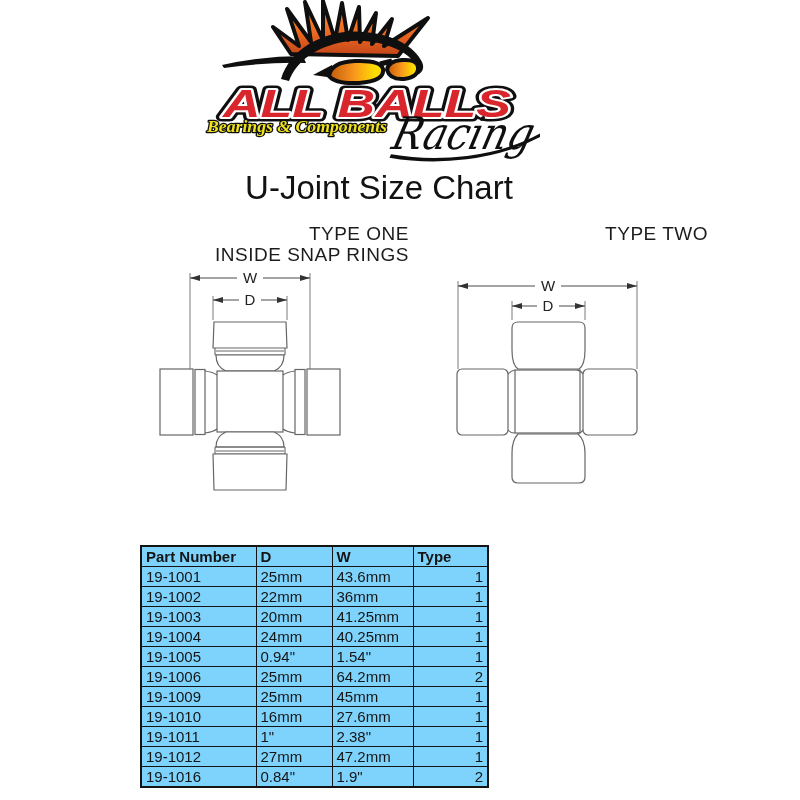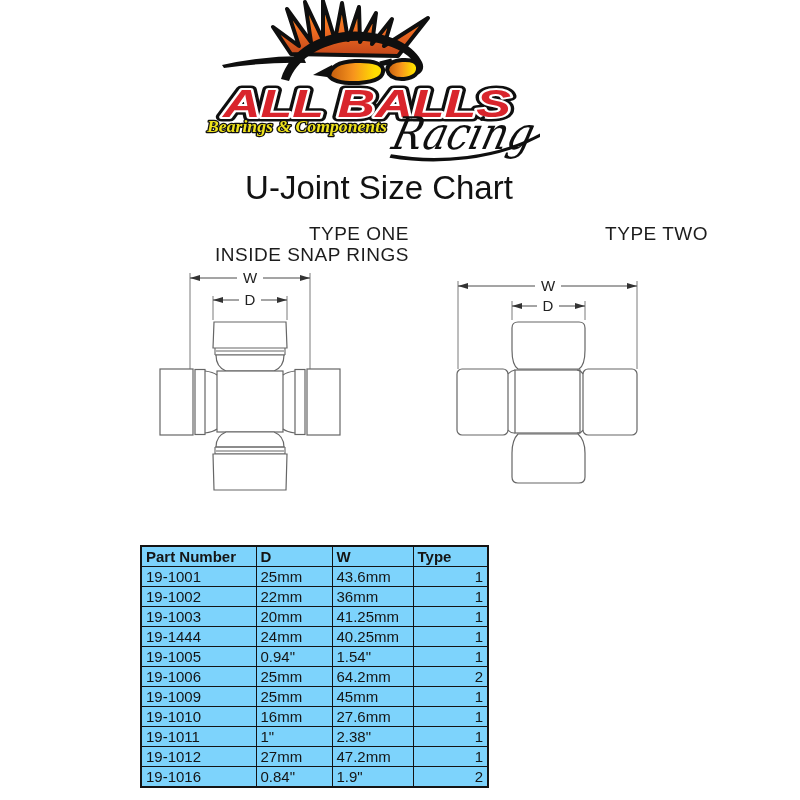--- a/index.html
+++ b/index.html
@@ -195,21 +195,21 @@
           <td>36mm</td>
           <td class="type-col">1</td>
         </tr>
         <tr>
           <td>19-1003</td>
           <td>20mm</td>
           <td>41.25mm</td>
           <td class="type-col">1</td>
         </tr>
         <tr>
-          <td>19-1444</td>
+          <td>19-1004</td>
           <td>24mm</td>
           <td>40.25mm</td>
           <td class="type-col">1</td>
         </tr>
         <tr>
           <td>19-1005</td>
           <td>0.94"</td>
           <td>1.54"</td>
           <td class="type-col">1</td>
         </tr>

